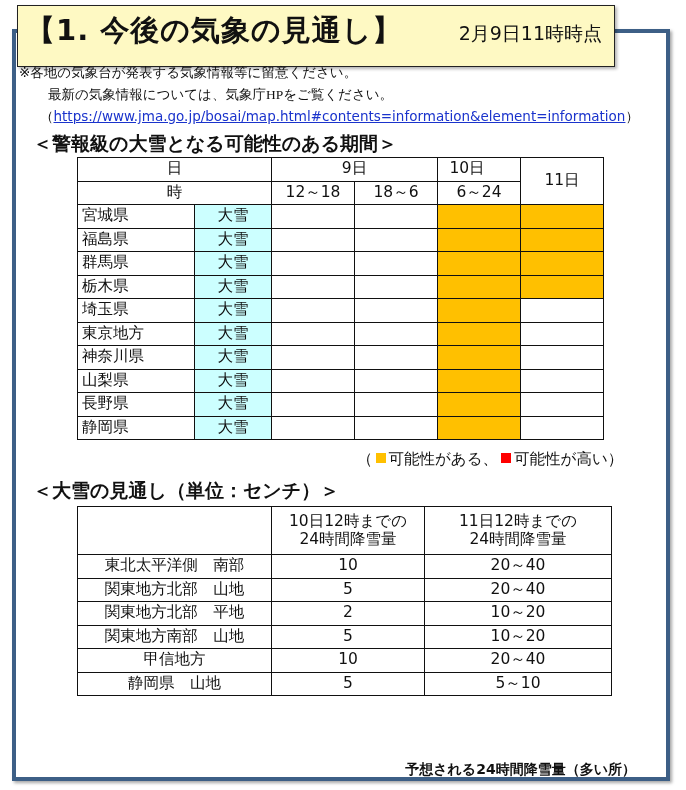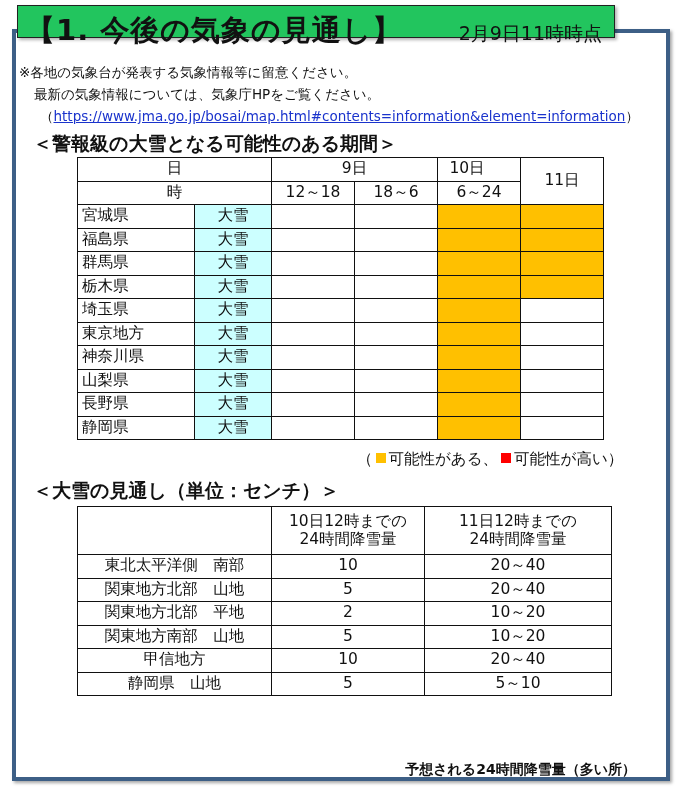--- a/index.html
+++ b/index.html
@@ -1,22 +1,22 @@
 <!DOCTYPE html>
 <html><head>
 <meta charset="utf-8">
 <style>
   html, body { margin:0; padding:0; background:#ffffff; }
   body { width:686px; height:790px; position:relative; overflow:hidden;
          font-family:"DejaVu Sans", "Liberation Sans", sans-serif; color:#111; }
   .frame { position:absolute; left:12px; top:29px; width:658px; height:752px;
            border:4px solid #3d5f86; box-sizing:border-box;
            box-shadow:2px 2px 3px rgba(0,0,0,0.35); }
-  .title-box { position:absolute; left:17px; top:5px; width:598px; height:33px;
-               background:#22c55e; border:1.5px solid #222; box-sizing:border-box;
+  .title-box { position:absolute; left:17px; top:5px; width:598px; height:62px;
+               background:#fef9c3; border:1.5px solid #222; box-sizing:border-box;
                box-shadow:2px 2px 3px rgba(0,0,0,0.3); }
   .title-main { position:absolute; left:8px; top:5px; font-size:29px; font-weight:bold;
                 letter-spacing:1px; white-space:nowrap; }
   .title-time { position:absolute; right:12px; top:15px; font-size:19px; white-space:nowrap; }
   .note { position:absolute; left:19px; font-size:13.5px; white-space:nowrap; }
   .note a { color:#1a33cc; text-decoration:underline; }
   .section-title { position:absolute; left:33px; font-size:19px; font-weight:bold; white-space:nowrap; }
   table { border-collapse:collapse; position:absolute; font-family:"DejaVu Sans", "Liberation Sans", sans-serif; }
   td { border:1.5px solid #111; padding:0; font-size:15.5px; text-align:center; line-height:1.15; }
   #t1 { left:77px; top:157px; }
@@ -39,21 +39,21 @@
 <body>
 
 <div class="frame"></div>
 
 <div class="title-box">
   <span class="title-main">【1. 今後の気象の見通し】</span>
   <span class="title-time">2月9日11時時点</span>
 </div>
 
 <div class="note" style="top:64px;">※各地の気象台が発表する気象情報等に留意ください。</div>
-<div class="note" style="top:86px; left:34px;">最新の気象情報については、気象庁HPをご覧ください。</div>
+<div class="note" style="top:86px; left:48px;font-family:Liberation Serif, serif;">最新の気象情報については、気象庁HPをご覧ください。</div>
 <div class="note" style="top:108px; left:40px;">
   <span>（</span><a>https://www.jma.go.jp/bosai/map.html#contents=information&amp;element=information</a><span>）</span>
 </div>
 
 <div class="section-title" style="top:131px;">＜警報級の大雪となる可能性のある期間＞</div>
 
 <table id="t1">
   <tbody>
       <tr>
     <td colspan="2">日</td>

